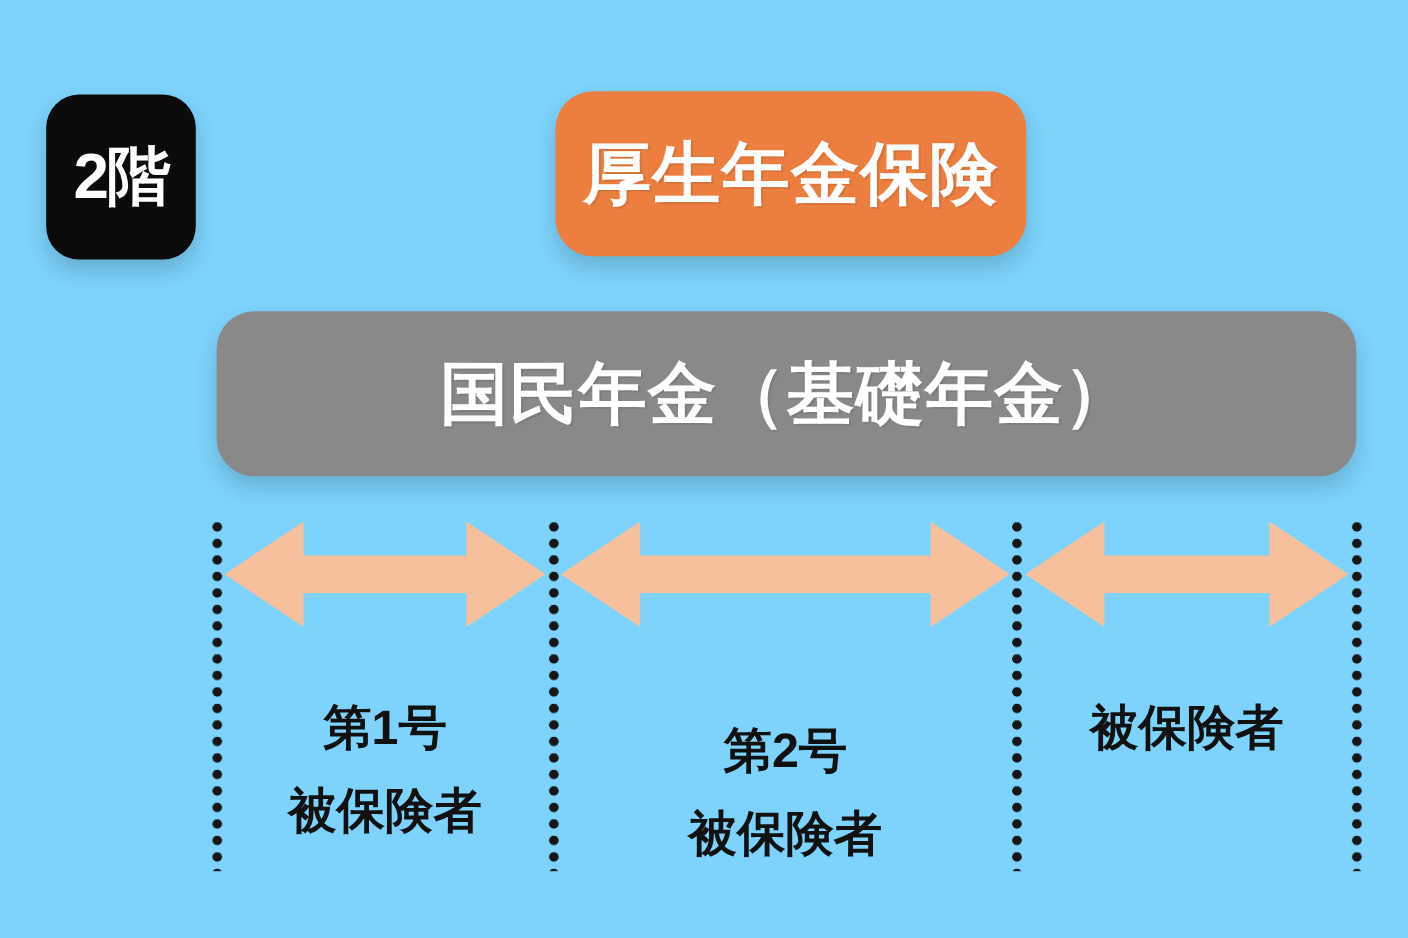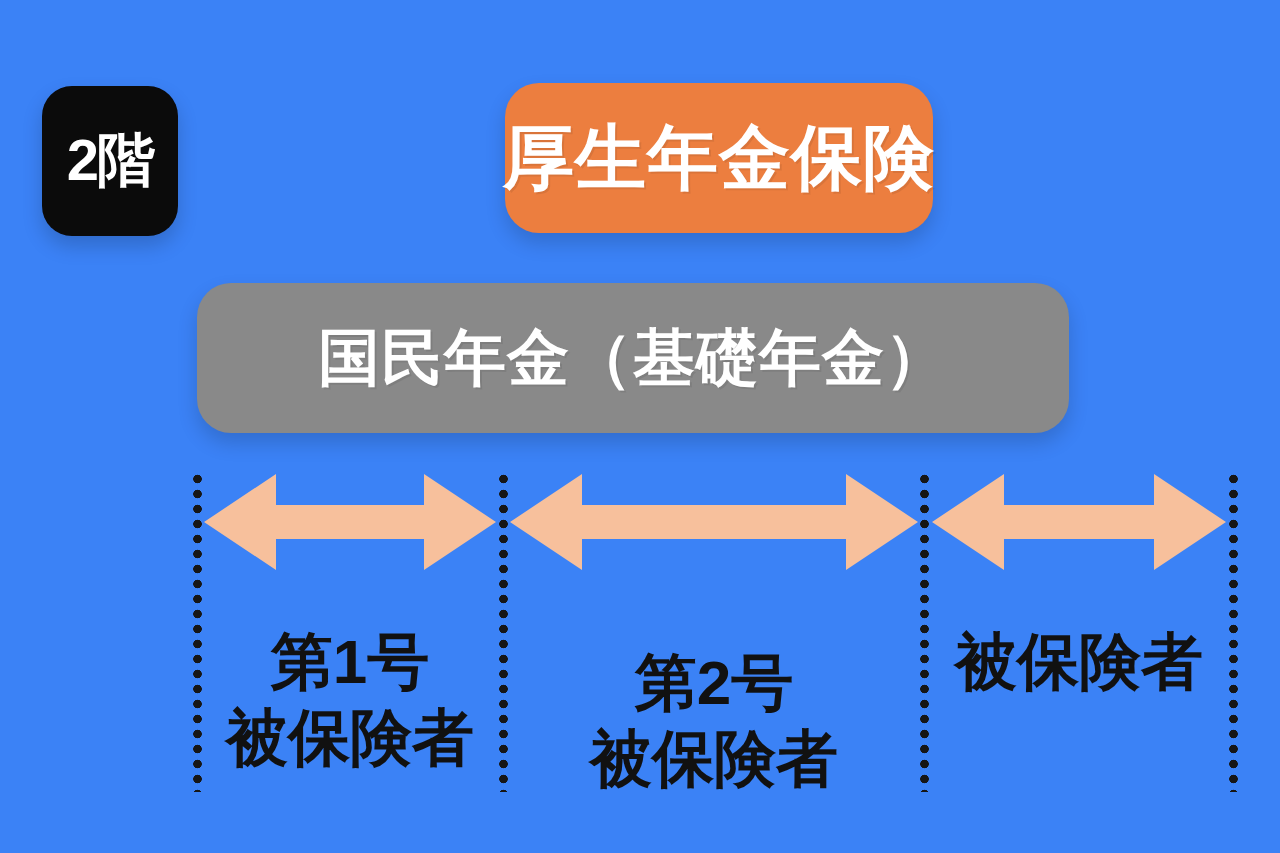--- a/index.html
+++ b/index.html
@@ -5,21 +5,21 @@
   html, body {
     margin: 0;
     padding: 0;
     background: #ffffff;
     font-family: "Liberation Sans", "DejaVu Sans", sans-serif;
   }
   .canvas {
     position: relative;
     width: 1280px;
     height: 853px;
-    background: #3b82f6;
+    background: #7dd3fc;
     overflow: hidden;
   }
 
   
   .floor-badge {
     position: absolute;
     left: 42px;
     width: 136px;
     height: 150px;
     background: var(--black, #0b0b0b);
@@ -48,27 +48,27 @@
     justify-content: center;
     box-shadow: 0 10px 20px rgba(0,0,0,0.16);
     text-shadow: 2px 2px 0 rgba(0,0,0,0.08);
     white-space: nowrap;
   }
   .tier-box.employees {
     left: 505px;
     top: 83px;
     width: 428px;
     background: var(--orange, #ec7e3f);
-    font-size: 71px;
+    font-size: 62px;
     letter-spacing: 1px;
   }
   .tier-box.national {
     left: 197px;
     top: 283px;
-    width: 872px;
+    width: 1036px;
     background: var(--gray, #898989);
     font-size: 62px;
     letter-spacing: 1px;
   }
 
   
   .dotted-line {
     position: absolute;
     top: 474px;
     width: 9px;
@@ -104,21 +104,21 @@
   .arrow-1 { left: 204px; width: 292px; }
   .arrow-2 { left: 510px; width: 408px; }
   .arrow-3 { left: 932px; width: 294px; }
 
   
   .category-label {
     position: absolute;
     top: 624px;
     color: #111111;
     font-weight: 900;
-    font-size: 62px;
+    font-size: 44px;
     line-height: 76px;
     text-align: center;
     white-space: nowrap;
   }
   .cat-1 { left: 197px; width: 306px; }
   .cat-2 { left: 503px; width: 422px; margin-top: 21px; }
   .cat-3 { left: 925px; width: 308px; }
   .category-label .line { display: block; }
 </style>
 </head>

